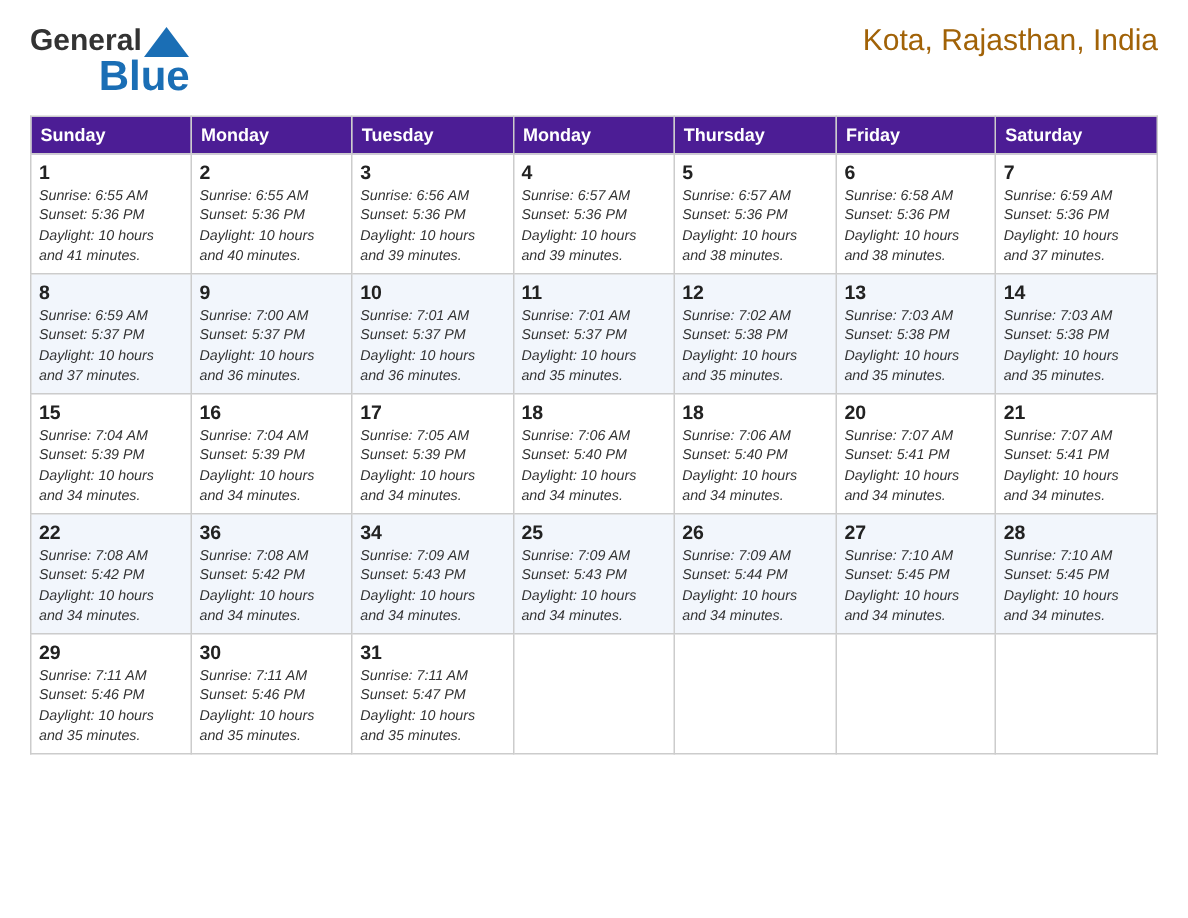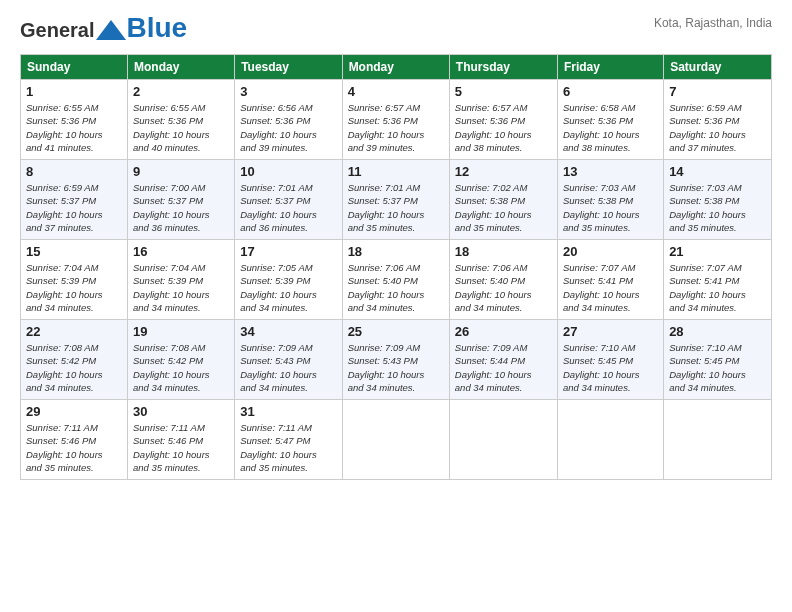--- a/index.html
+++ b/index.html
@@ -16,41 +16,42 @@
       padding: 16px 20px 12px 20px;
     }
     .header {
       display: flex;
       justify-content: space-between;
       align-items: flex-start;
       margin-bottom: 10px;
     }
     .logo {
       display: flex;
-      align-items: center;
+      flex-direction: column;
+      align-items: flex-end;
     }
     .title-block {
       text-align: right;
     }
     .main-title {
       font-size: 32px;
       font-weight: bold;
       color: #333;
     }
     .subtitle {
-      font-size: 12px;
-      color: #737373;
+      font-size: 20px;
+      color: #a16207;
     }
     .calendar {
       width: 100%;
       border-collapse: collapse;
       font-size: 10.5px;
     }
     .calendar thead tr th {
-      background: #15803d;
+      background: #4c1d95;
       color: #fff;
       font-size: 12px;
       font-weight: bold;
       text-align: left;
       padding: 5px 6px;
       border: 1px solid #ccc;
     }
     .calendar tbody tr td {
       vertical-align: top;
       border: 1px solid #ccc;
@@ -200,21 +201,21 @@
             <span class="day-number">21</span>
             <div class="day-info">Sunrise: 7:07 AM<br>Sunset: 5:41 PM<br>Daylight: 10 hours<br>and 34 minutes.</div>
           </td>
         </tr>
         <tr>
           <td>
             <span class="day-number">22</span>
             <div class="day-info">Sunrise: 7:08 AM<br>Sunset: 5:42 PM<br>Daylight: 10 hours<br>and 34 minutes.</div>
           </td>
           <td>
-            <span class="day-number">19</span>
+            <span class="day-number">36</span>
             <div class="day-info">Sunrise: 7:08 AM<br>Sunset: 5:42 PM<br>Daylight: 10 hours<br>and 34 minutes.</div>
           </td>
           <td>
             <span class="day-number">34</span>
             <div class="day-info">Sunrise: 7:09 AM<br>Sunset: 5:43 PM<br>Daylight: 10 hours<br>and 34 minutes.</div>
           </td>
           <td>
             <span class="day-number">25</span>
             <div class="day-info">Sunrise: 7:09 AM<br>Sunset: 5:43 PM<br>Daylight: 10 hours<br>and 34 minutes.</div>
           </td>

